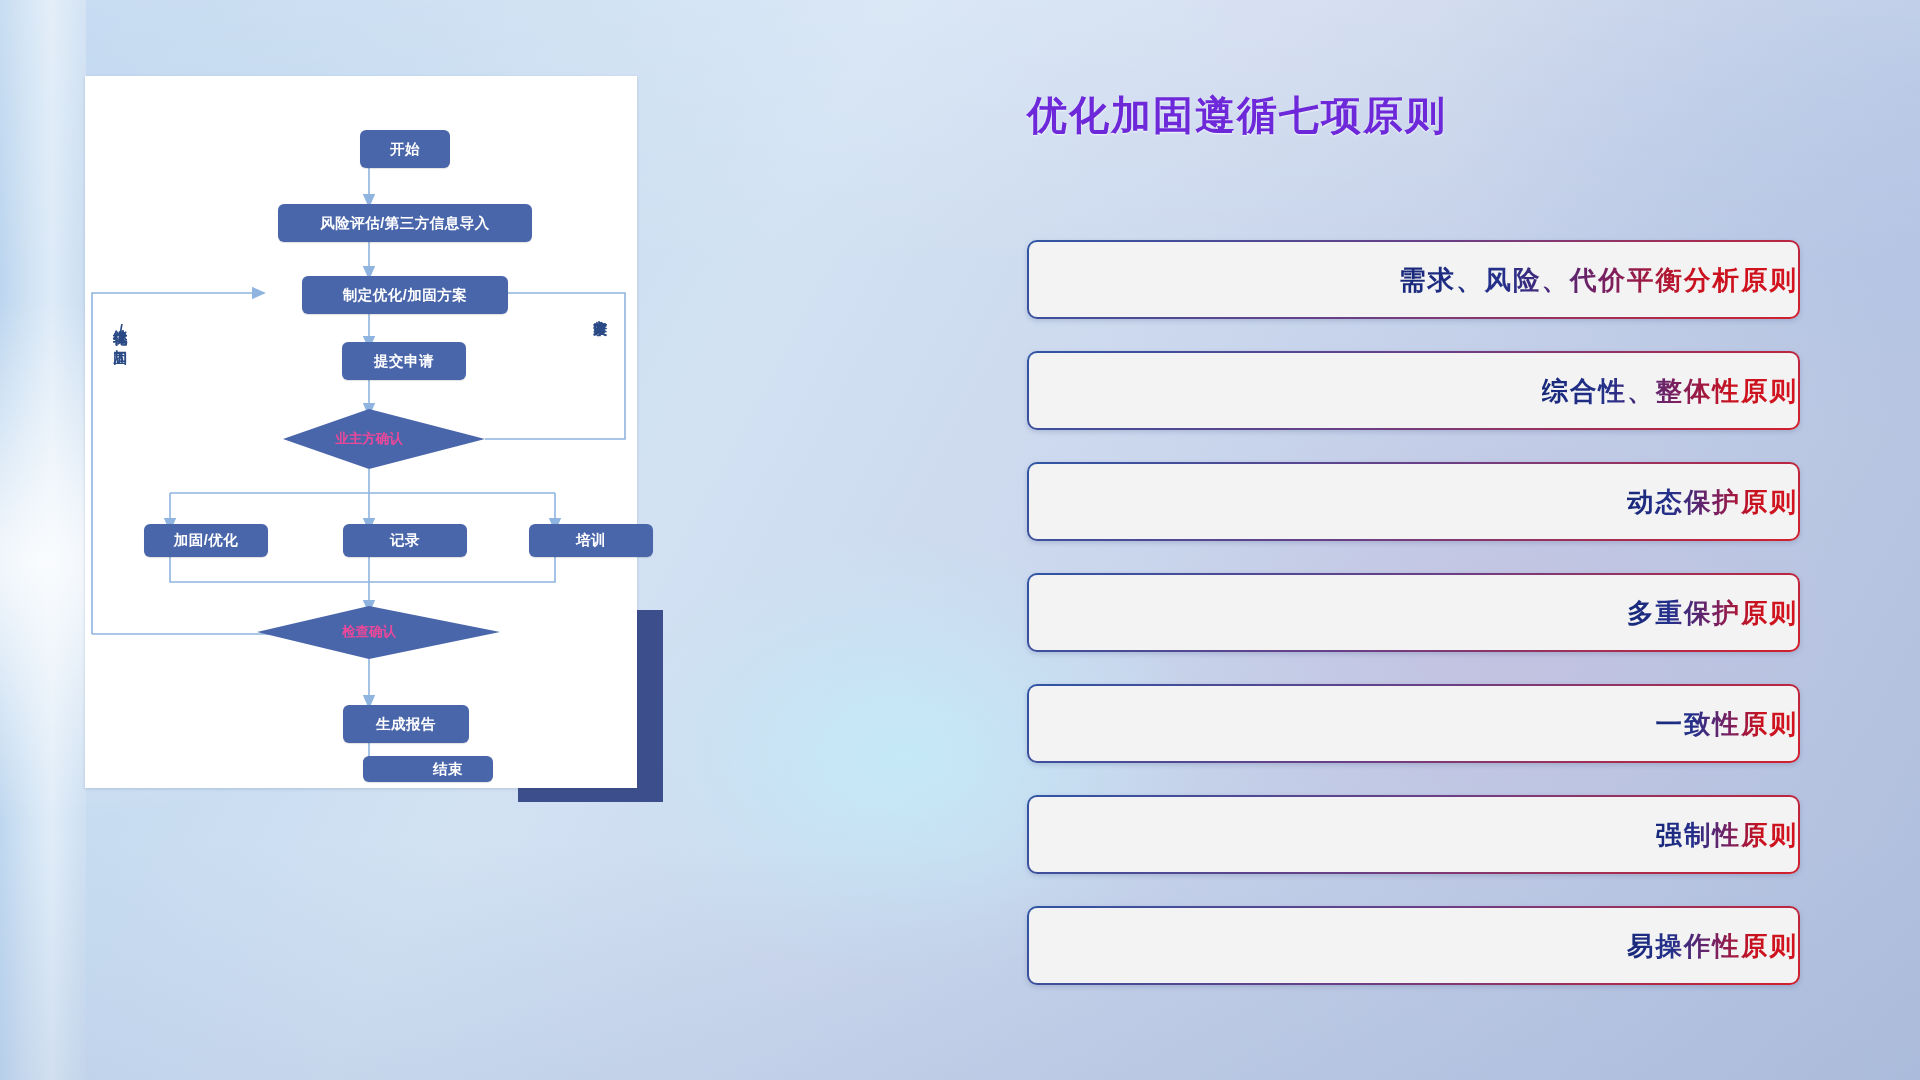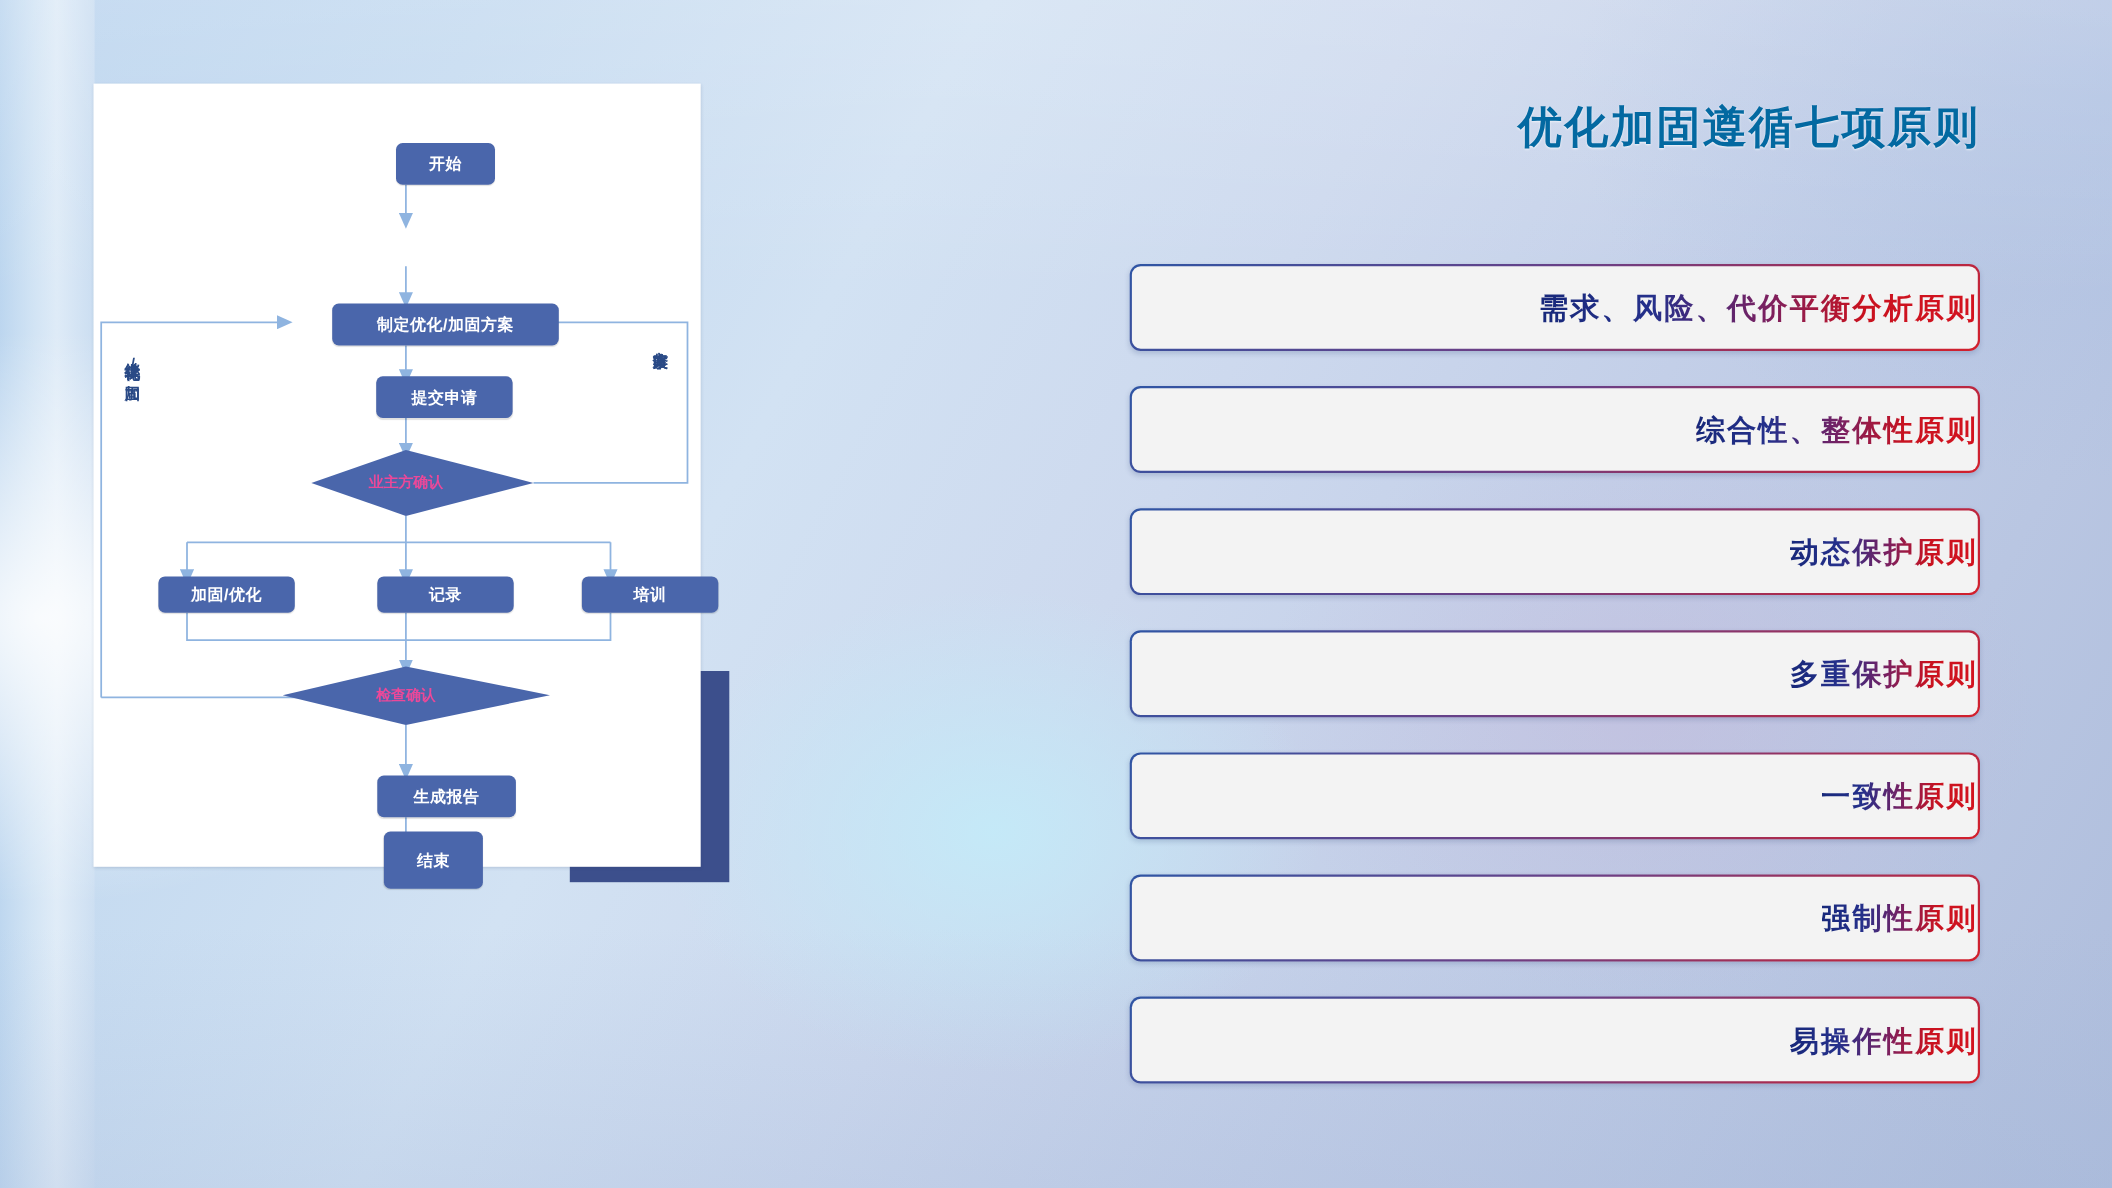--- a/index.html
+++ b/index.html
@@ -41,22 +41,22 @@
     box-shadow:0 1px 1px rgba(0,0,0,.12);
     white-space:nowrap;margin-left:36px;}
   .node.small{font-size:14.5px;}
   .diamond-label{position:absolute;z-index:4;color:#ec4899;font-size:13.5px;font-weight:bold;
     white-space:nowrap;display:flex;align-items:center;justify-content:center;}
   .vlabel{position:absolute;z-index:3;color:#2a4a86;font-size:14px;font-weight:bold;
     writing-mode:vertical-rl;text-orientation:upright;line-height:1.06;letter-spacing:1px;}
 
   
   #right-title{position:absolute;left:1027px;top:88px;width:773px;
-    text-align:right;z-index:5;
-    font-size:40px;font-weight:bold;color:#0369a1;letter-spacing:2px;
+    text-align:left;z-index:5;
+    font-size:40px;font-weight:bold;color:#6d28d9;letter-spacing:2px;
     text-shadow:0 1px 2px rgba(255,255,255,.75);}
   #cards{position:absolute;left:1027px;top:240px;width:773px;z-index:5;}
   .pcard{position:relative;height:79px;margin-bottom:32px;border-radius:10px;
     background:linear-gradient(140deg,#2f55a4 0%,#6a3f86 48%,#d31f2b 100%);
     padding:2px;
     box-sizing:border-box;
     box-shadow:0 2px 5px rgba(60,80,130,.22);}
   .pcard-inner{height:100%;width:100%;border-radius:8px;
     background:#f3f3f3;
     display:flex;align-items:center;justify-content:flex-end;}
@@ -124,20 +124,23 @@
     </g>
 
     <polygon points="284,333 400,363 284,393 198,363" fill="#4a66ab"></polygon>
     <polygon points="284,530 415,556 284,583 172,556" fill="#4a66ab"></polygon>
   </svg>
 
   <div class="node small" style="left:239px;top:54px;width:90px;height:38px;">
     <span>开始</span>
   </div>
 
+  <div class="node small" style="left:157px;top:128px;width:254px;height:38px;">
+    <span>风险评估/第三方信息导入</span>
+  </div>
 
   <div class="node small" style="left:181px;top:200px;width:206px;height:38px;">
     <span>制定优化/加固方案</span>
   </div>
 
   <div class="node small" style="left:221px;top:266px;width:124px;height:38px;">
     <span>提交申请</span>
   </div>
 
   <div class="diamond-label" style="left:234px;top:352px;width:100px;height:22px;">
@@ -157,21 +160,21 @@
   </div>
 
   <div class="diamond-label" style="left:234px;top:545px;width:100px;height:22px;">
     <span>检查确认</span>
   </div>
 
   <div class="node small" style="left:222px;top:629px;width:126px;height:38px;">
     <span>生成报告</span>
   </div>
 
-  <div class="node small" style="left:228px;top:680px;width:90px;height:52px;">
+  <div class="node small" style="left:242px;top:680px;width:90px;height:26px;padding-left:40px;">
     <span>结束</span>
   </div>
 
   <div class="vlabel" style="left:28px;top:242px;height:136px;">继续优化/加固</div>
 
   <div class="vlabel" style="left:508px;top:232px;height:98px;">方案修改</div>
 
 </div>
 
 <div id="right-title">优化加固遵循七项原则</div>

